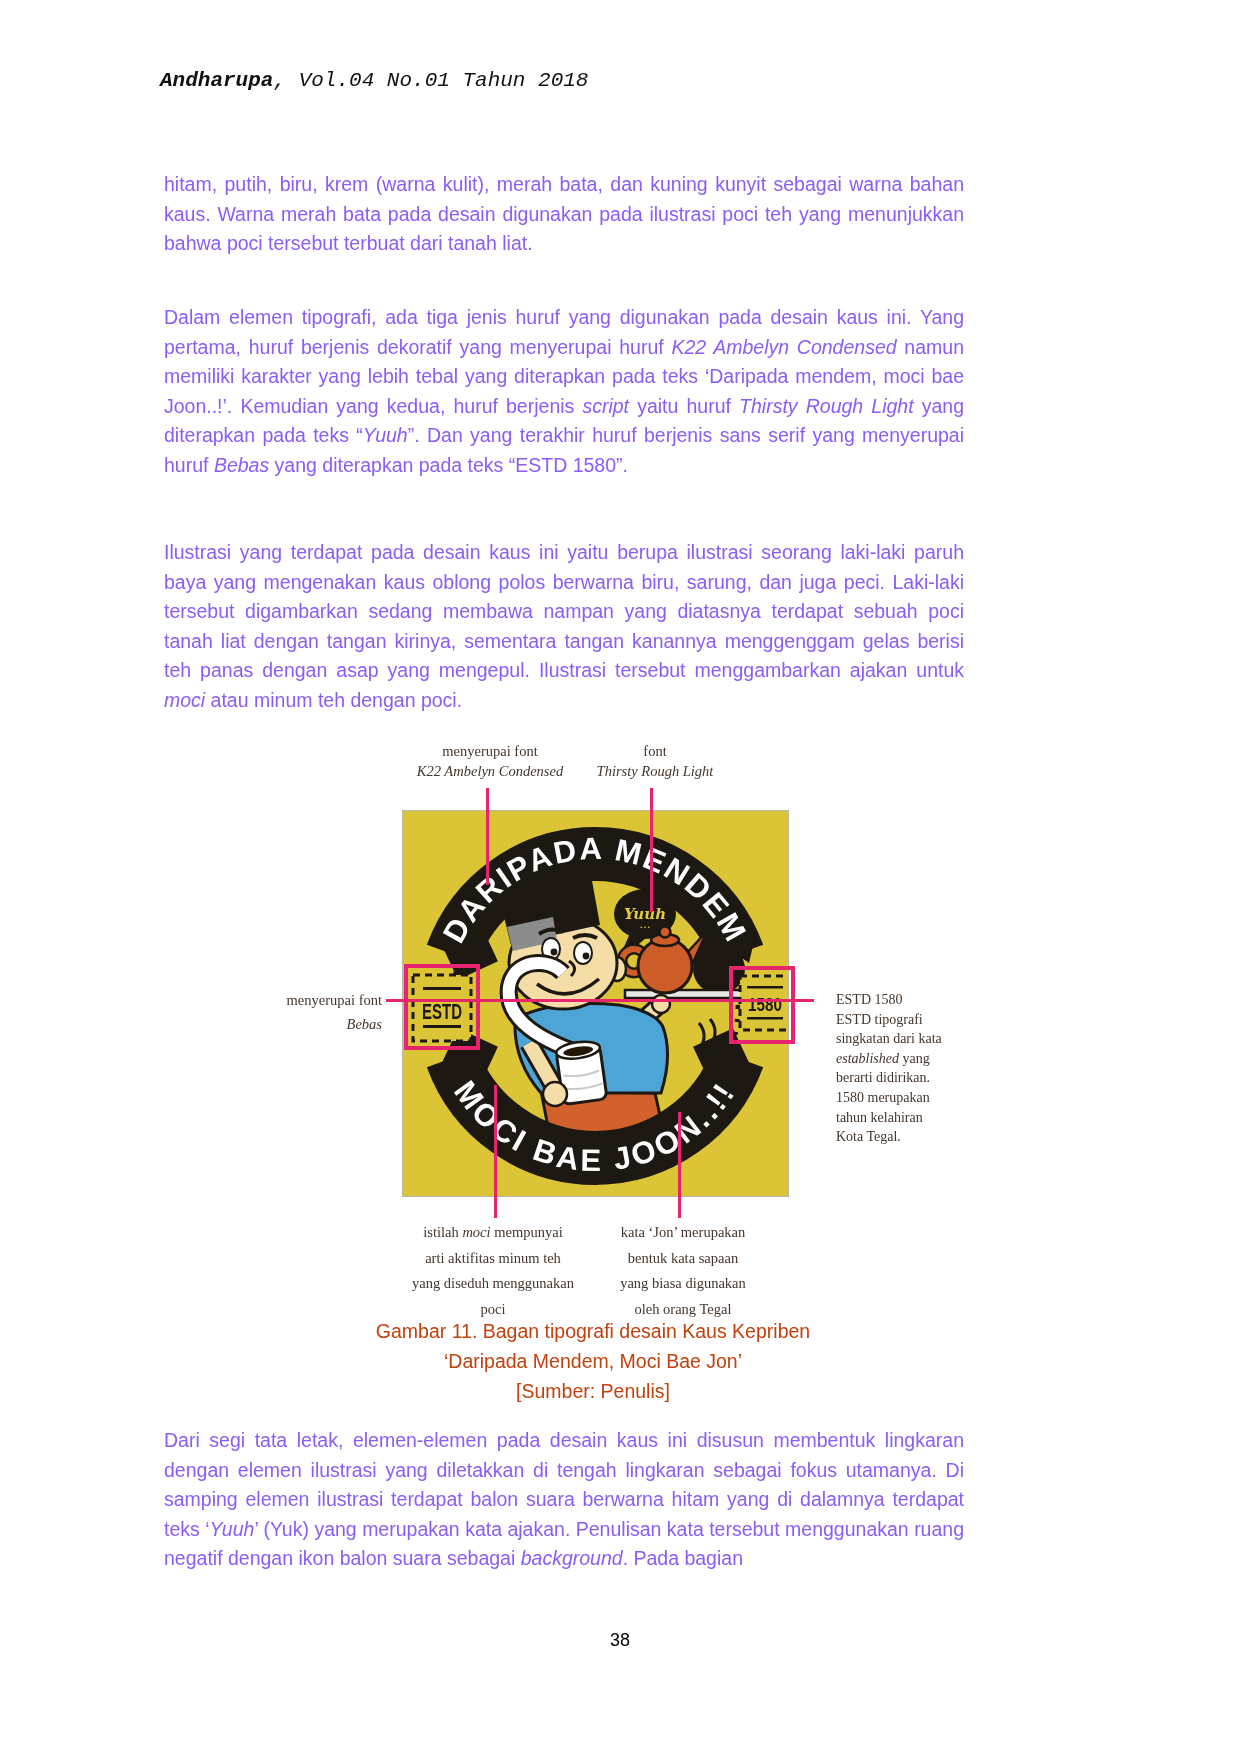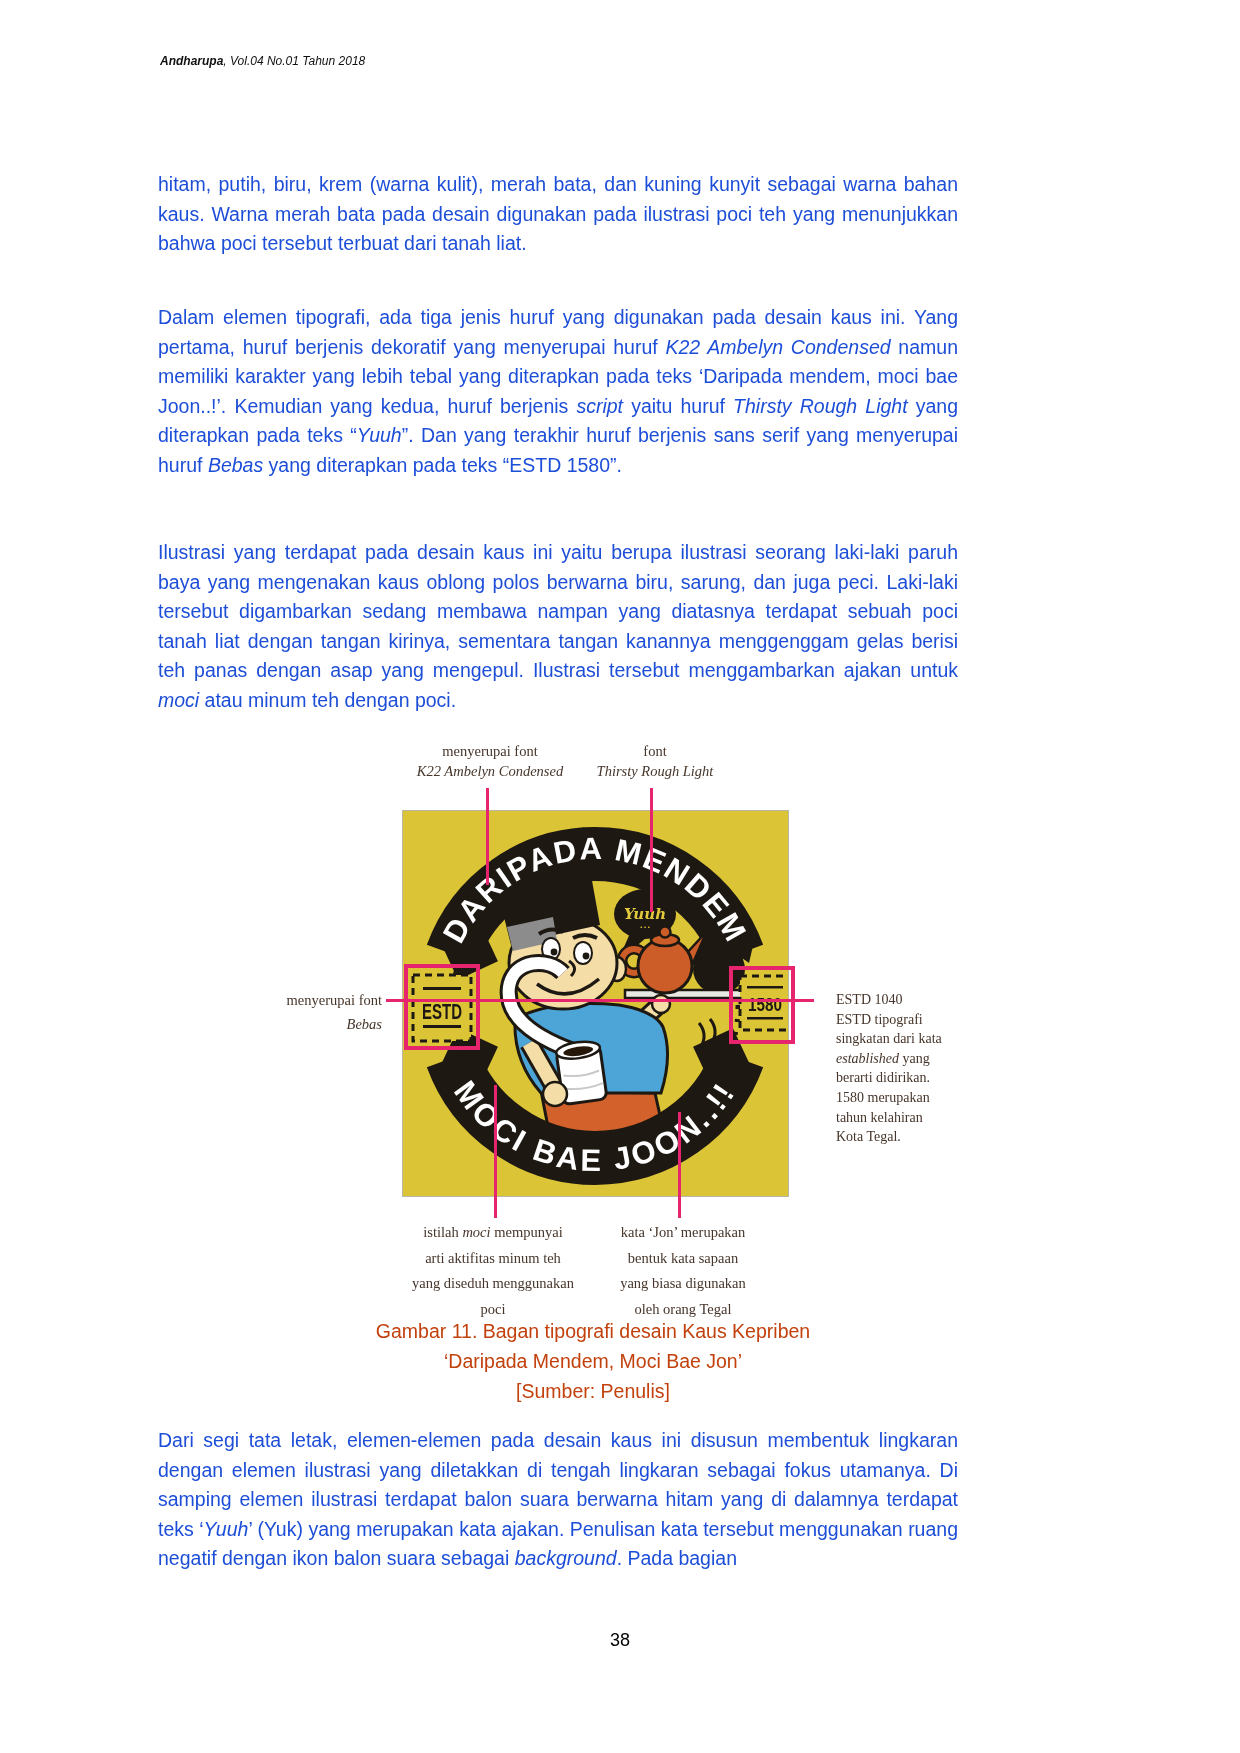--- a/index.html
+++ b/index.html
@@ -1,21 +1,21 @@
 <!DOCTYPE html>
 <html><head>
 <meta charset="utf-8">
 <style>
   html,body{margin:0;padding:0;background:#e9e9e9;}
   .page{position:relative;width:1240px;height:1753px;background:#ffffff;overflow:hidden;
         font-family:"Liberation Sans",sans-serif;color:#1b1b1b;}
-  .running-head{position:absolute;left:160px;top:54px;font-size:12px;font-style:italic;color:#111;}
+  .running-head{position:absolute;left:160px;top:69px;font-size:21px;font-style:italic;color:#111;font-family:Liberation Mono, monospace;}
   .running-head .jname{font-weight:bold;}
-  .para{position:absolute;left:158px;width:800px;text-align:justify;font-size:19.5px;
-        line-height:29.6px;color:#1d4ed8;}
+  .para{position:absolute;left:164px;width:800px;text-align:justify;font-size:19.5px;
+        line-height:29.6px;color:#8b5cf6;}
   .para em{font-style:italic;}
   
   .fig-ann{position:absolute;font-family:"Liberation Serif",serif;color:#46352a;}
   .ann-center{text-align:center;}
   .ann-right{text-align:right;}
   .ann-top{font-size:14.5px;line-height:20px;}
   .ann-side{font-size:14.5px;line-height:24px;}
   .ann-note{font-size:14px;line-height:19.6px;text-align:left;}
   .ann-bottom{font-size:14.5px;line-height:25.5px;}
   .fig-ann em{font-style:italic;}
@@ -162,21 +162,21 @@
   <div class="pink-v" style="left:494px;top:1085px;width:3px;height:133px;"></div>
   <div class="pink-v" style="left:678px;top:1112px;width:3px;height:106px;"></div>
   <div class="pink-box" style="left:404px;top:964px;width:68px;height:78px;"></div>
   <div class="pink-box" style="left:729px;top:966px;width:58px;height:70px;"></div>
 
   <div class="fig-ann ann-right ann-side" style="left:230px;top:988px;width:152px;">
       <div><span>menyerupai font</span></div>
       <div><em>Bebas</em></div>
     </div>
   <div class="fig-ann ann-note" style="left:836px;top:990px;width:160px;">
-      <div><span>ESTD 1040</span></div>
+      <div><span>ESTD 1580</span></div>
       <div><span>ESTD tipografi</span></div>
       <div><span>singkatan dari kata</span></div>
       <div><em>established</em><span> yang</span></div>
       <div><span>berarti didirikan.</span></div>
       <div><span>1580 merupakan</span></div>
       <div><span>tahun kelahiran</span></div>
       <div><span>Kota Tegal.</span></div>
     </div>
 
   <div class="fig-ann ann-center ann-bottom" style="left:383px;top:1220px;width:220px;">

